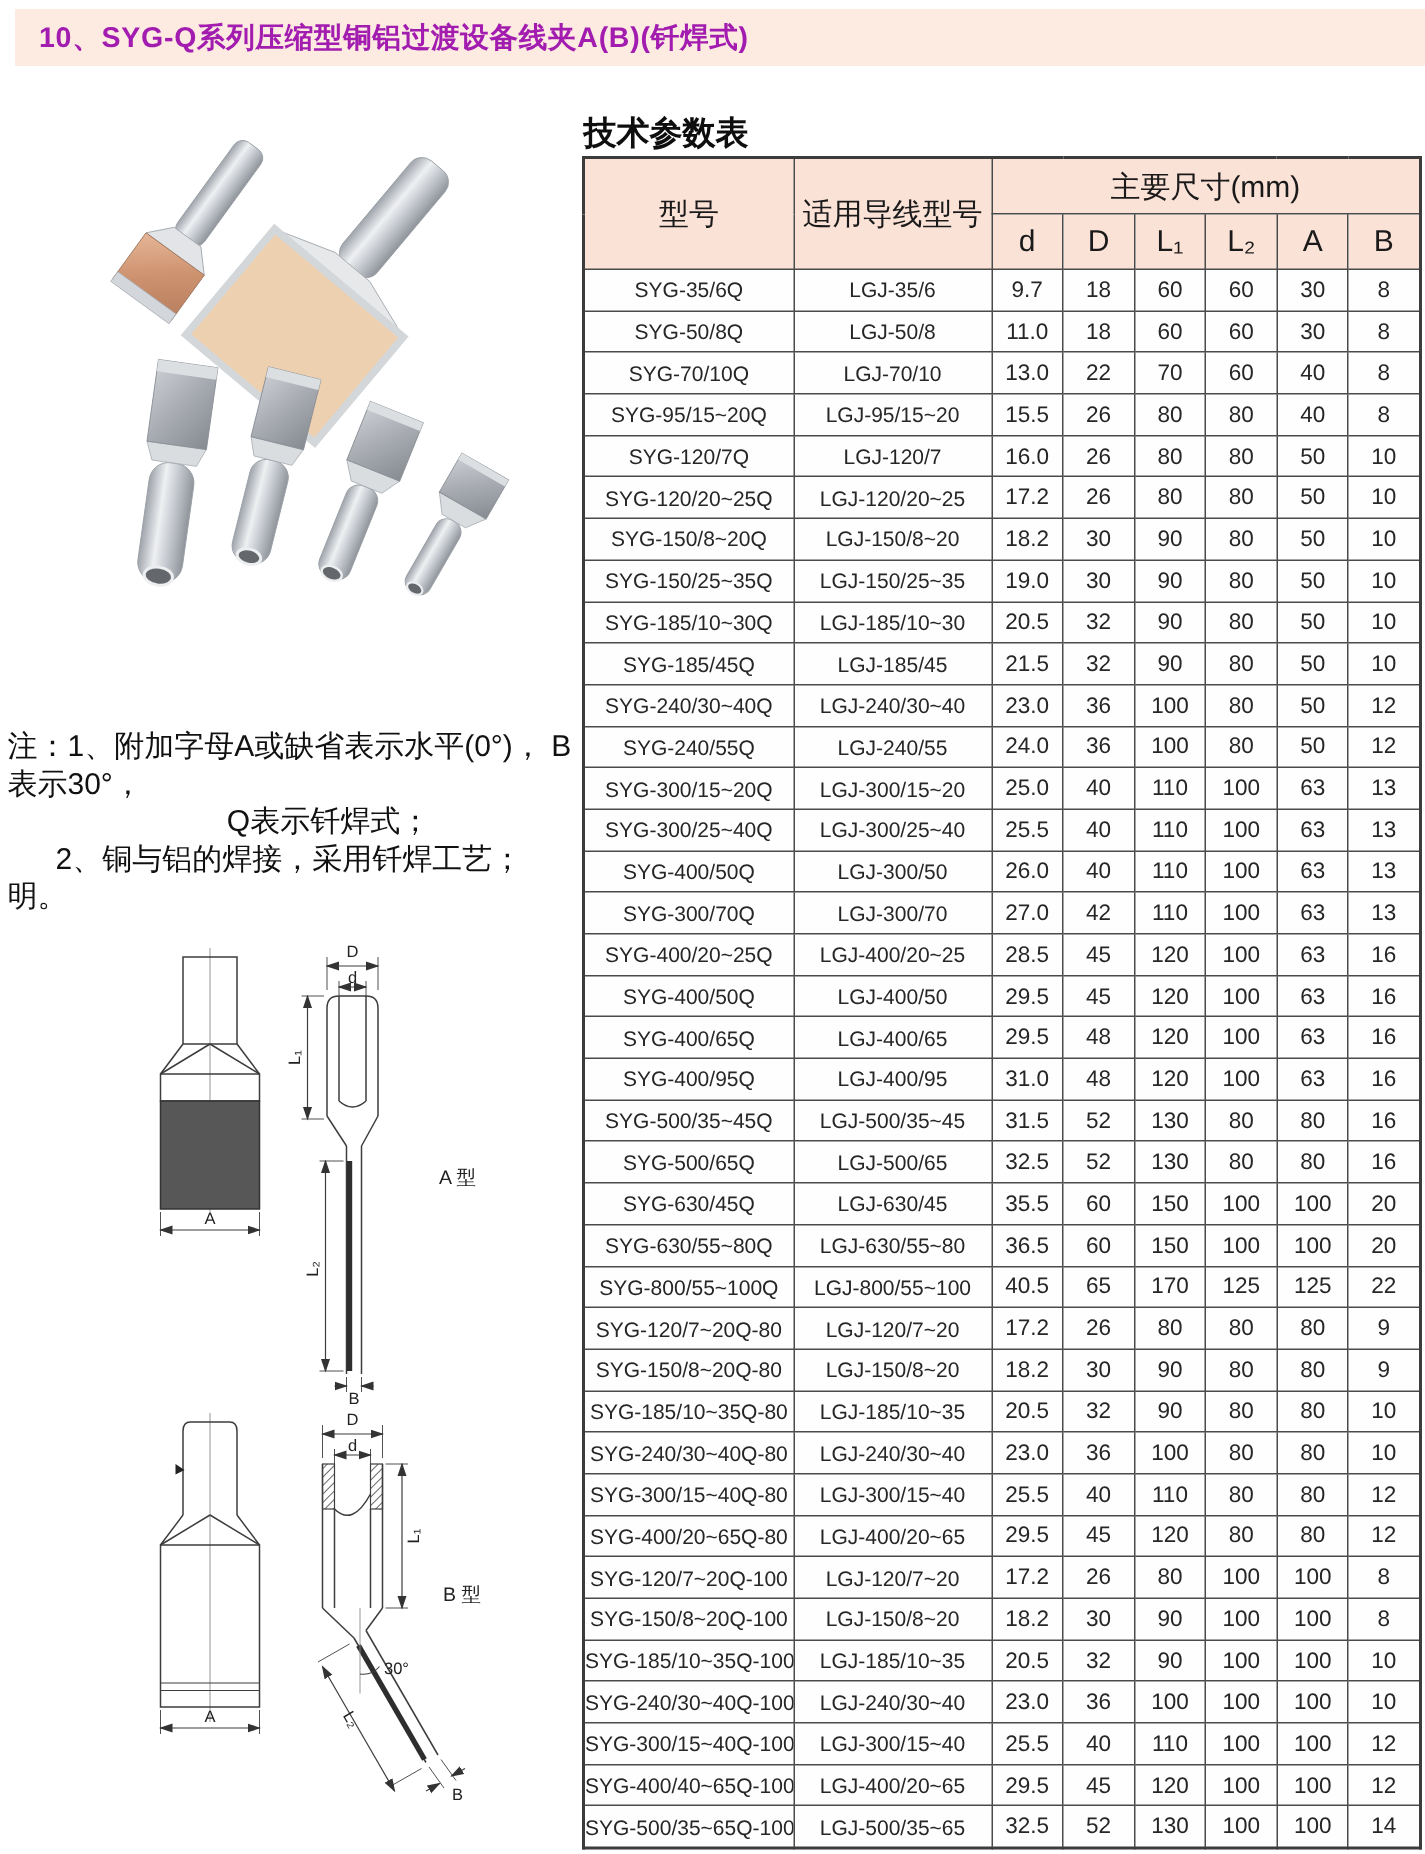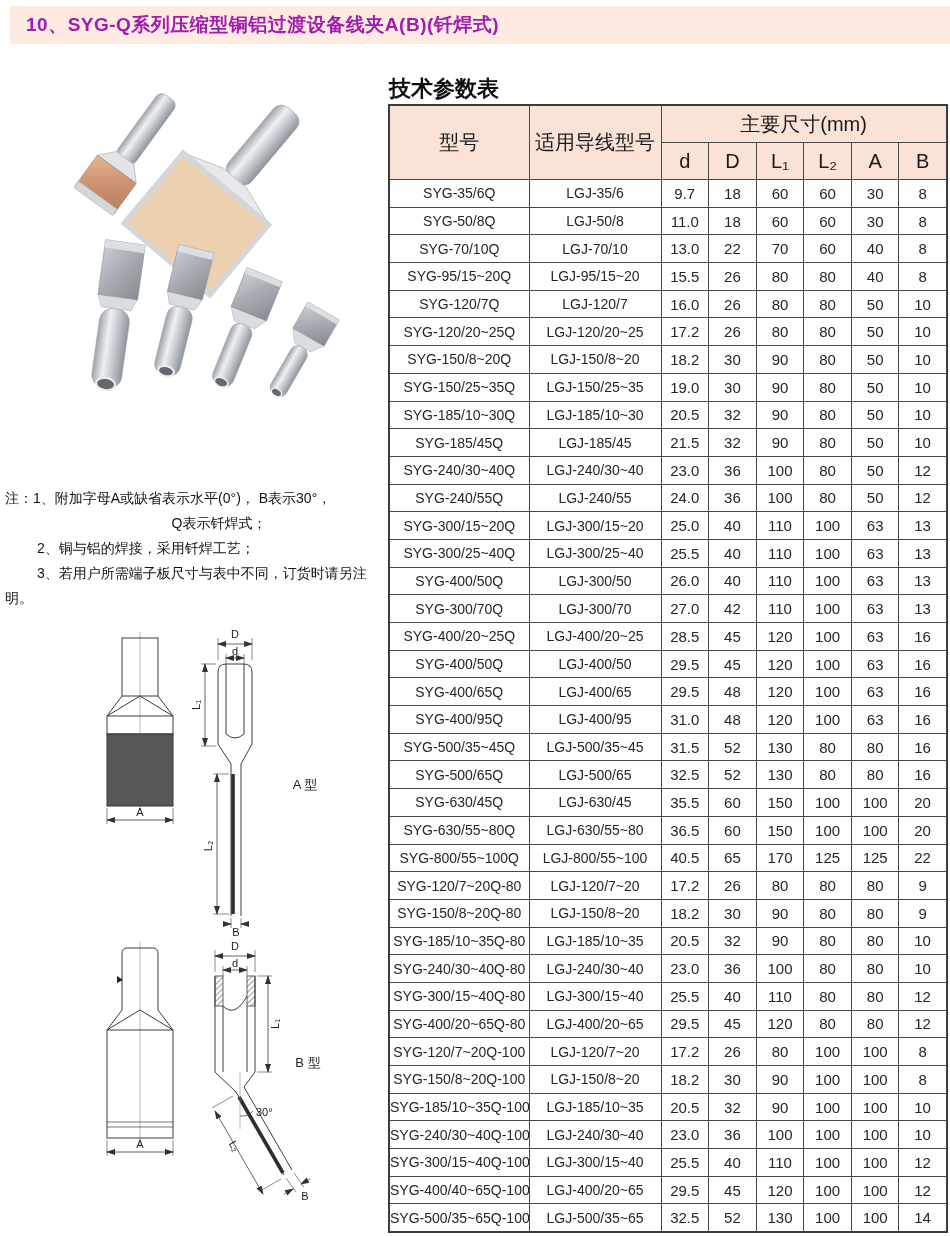--- a/index.html
+++ b/index.html
@@ -13,21 +13,21 @@
     position:absolute;left:10px;top:6px;width:940px;height:38px;
     background:#fdeae1;display:flex;align-items:center;
   }
   .banner h1{
     margin:0;padding-left:16px;font-size:19px;font-weight:bold;color:#a21caf;
     letter-spacing:0.5px;white-space:nowrap;
   }
   
   .photo{position:absolute;left:35px;top:88px;}
   
-  .notes{position:absolute;left:5px;top:486px;width:382px;font-size:14px;line-height:25px;color:#111;}
+  .notes{position:absolute;left:5px;top:486px;width:382px;font-size:20px;line-height:25px;color:#111;}
   .nl-i46{padding-left:46px;text-align:center;}
   .nl-i32{padding-left:32px;}
   
   .diagrams{position:absolute;left:55px;top:624px;}
   .diagrams text{font-size:11px;fill:#222;font-family:"Liberation Sans",sans-serif;}
   .diagrams .fig-label{font-size:13px;}
   
   .table-title{position:absolute;left:389px;top:74px;font-size:22px;font-weight:bold;color:#0e0e0e;}
   .params{
     position:absolute;left:388px;top:104px;width:558px;
@@ -112,21 +112,20 @@
     <polygon points="-9,-55 9,-55 18,-67 -18,-67" fill="#dadde0" stroke="#a6abb1" stroke-width="0.5"></polygon>
     <rect x="-18" y="-97" width="36" height="30" fill="url(#gBlade)" stroke="#8b9097" stroke-width="0.6"></rect>
     <rect x="-18" y="-97" width="36" height="5" fill="#dcdfe2"></rect>
   </g>
 </svg>
 
 <div class="notes">
   <div>注：1、附加字母A或缺省表示水平(0°)， B表示30°，</div>
   <div class="nl-i46">Q表示钎焊式；</div>
   <div class="nl-i32">2、铜与铝的焊接，采用钎焊工艺；</div>
-  <div class="nl-i32">3、若用户所需端子板尺寸与表中不同，订货时请另注</div>
   <div>明。</div>
 </div>
 
 <svg class="diagrams" width="335" height="608" viewBox="0 0 335 608" aria-hidden="true">
   <defs>
     <marker id="ar" markerWidth="9" markerHeight="8" refX="8" refY="4" orient="auto" markerUnits="userSpaceOnUse">
       <path d="M0,1 L9,4 L0,7 z" fill="#333"></path>
     </marker>
     <marker id="al" markerWidth="9" markerHeight="8" refX="1" refY="4" orient="auto" markerUnits="userSpaceOnUse">
       <path d="M9,1 L0,4 L9,7 z" fill="#333"></path>

